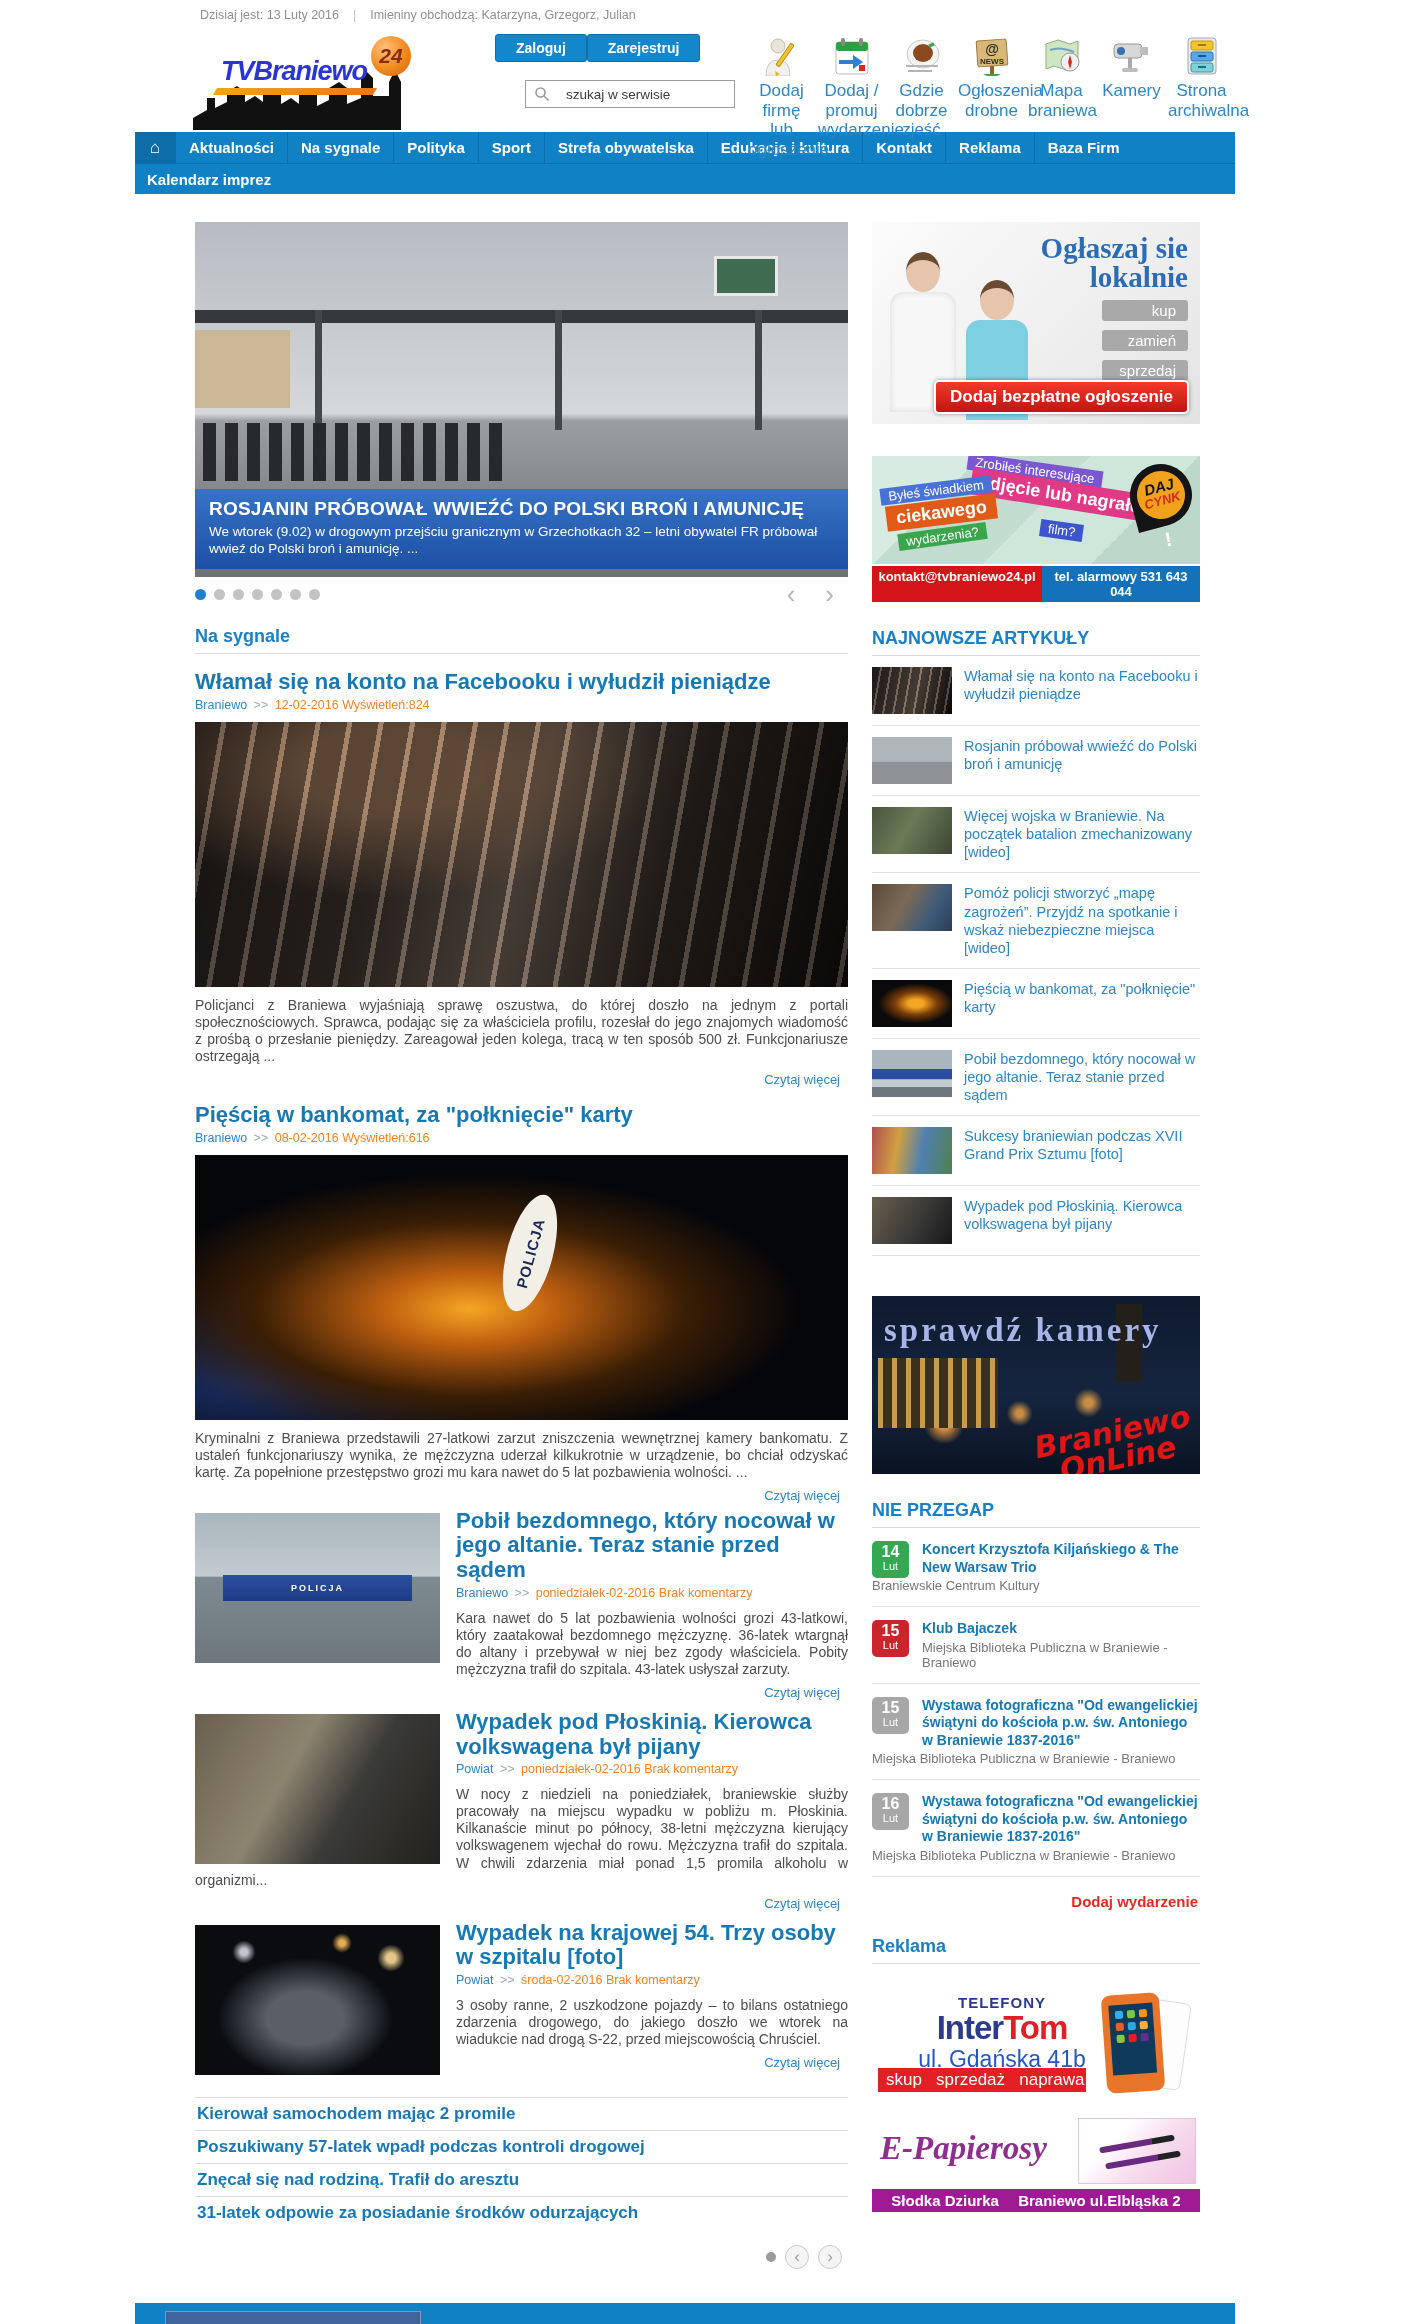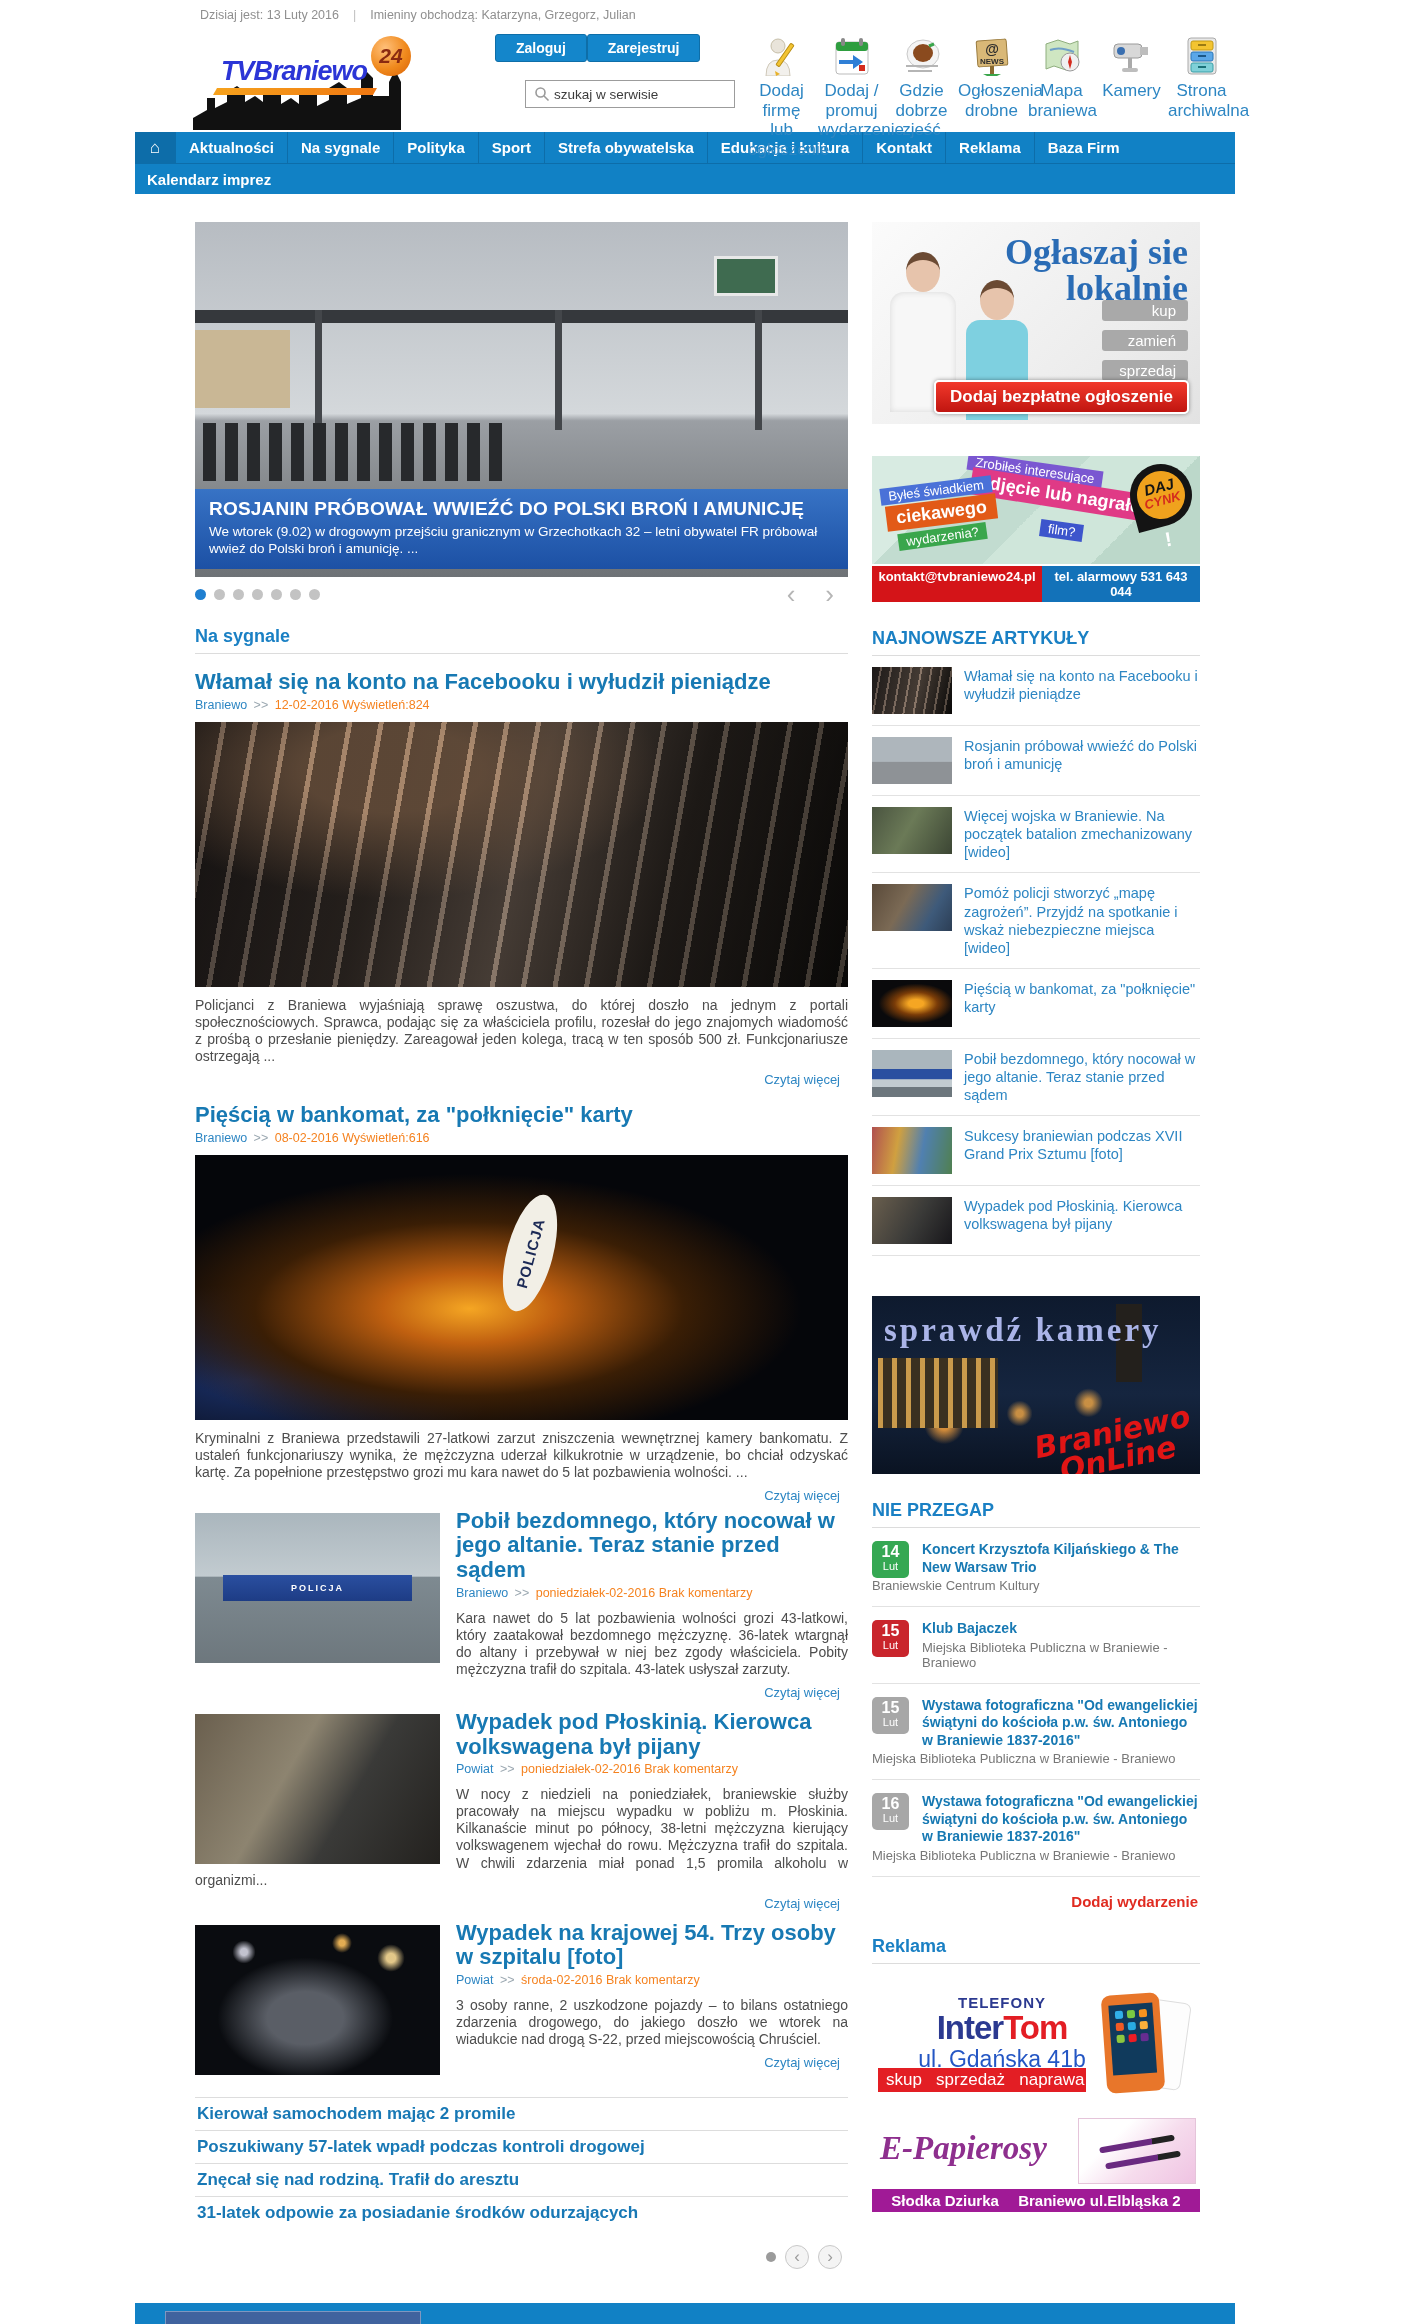--- a/index.html
+++ b/index.html
@@ -13,21 +13,21 @@
   
   .header { position:relative; height:108px; }
   .logo { position:absolute; left:58px; top:6px; width:238px; height:100px; cursor:pointer; }
   .logo-text { position:absolute; left:28px; top:26px; font-size:27px; font-weight:bold; font-style:italic; color:#2b35d6; letter-spacing:-1px; z-index:3; }
   .logo-swoosh { position:absolute; left:22px; top:58px; width:160px; height:7px; background:linear-gradient(90deg,#f6a21d,#f07812); transform:skewX(-30deg); z-index:2; }
   .logo-ball { position:absolute; left:178px; top:6px; width:40px; height:40px; border-radius:50%; background:radial-gradient(circle at 35% 30%,#ffc07a,#f08a1d 55%,#d85f05); z-index:4; color:#8a2a10; font-weight:bold; font-style:italic; font-size:21px; text-align:center; line-height:40px; }
   .logo svg { position:absolute; left:0; bottom:0; z-index:1; }
 
   .account { position:absolute; left:360px; top:10px; display:flex; }
   .btn { background:#1486cb; border:1px solid #0e6ea8; color:#fff; font-size:14px; font-weight:bold; padding:5px 20px; border-radius:3px; cursor:pointer; font-family:"Liberation Sans",sans-serif; }
-  .searchbox { position:absolute; left:390px; top:56px; width:210px; height:28px; border:1px solid #9c9c9c; background:#fff; display:flex; align-items:center; padding:0 8px; gap:4px; }
+  .searchbox { position:absolute; left:390px; top:56px; width:210px; height:28px; border:1px solid #9c9c9c; background:#fff; display:flex; align-items:center; padding:0 8px; gap:16px; }
   .searchbox input { border:none; outline:none; width:160px; font-size:13.5px; color:#222; font-family:"Liberation Sans",sans-serif; }
   .searchbox input::placeholder { color:#3c3c3c; }
 
   .quick-links { position:absolute; right:0; top:10px; display:flex; gap:3px; }
   .ql { width:67px; text-align:center; cursor:pointer; }
   .ql .ic { height:42px; display:flex; align-items:flex-end; justify-content:center; }
   .ql .lbl { margin-top:5px; font-size:17px; line-height:1.15; color:#2d86c3; }
 
   
   .nav { background:#1181c5; color:#fff; }
@@ -103,21 +103,21 @@
   .pcirc { width:24px; height:24px; border-radius:50%; border:1px solid #c9c9c9; background:#f4f4f4; color:#9b9b9b; font-size:17px; display:flex; align-items:center; justify-content:center; cursor:pointer; }
 
   
   .ad { position:relative; cursor:pointer; }
   .ad-local { height:202px; background:linear-gradient(135deg,#fbfbfb,#ececec 70%,#e2e2e2); overflow:hidden; }
   .girl { position:absolute; }
   .g-head { width:34px; height:40px; border-radius:50%; background:#e7c4ac; border-top:8px solid #6b4a33; }
   .g1 { left:34px; top:30px; } .g2 { left:108px; top:58px; }
   .g-body1 { position:absolute; left:18px; top:70px; width:66px; height:120px; border-radius:14px 14px 0 0; background:#f7f7f7; box-shadow:inset 0 0 6px #d8d8d8; }
   .g-body2 { position:absolute; left:94px; top:98px; width:62px; height:100px; border-radius:14px 14px 0 0; background:#7ed0e0; }
-  .adl-title { position:absolute; right:12px; top:12px; text-align:right; font-family:"Liberation Serif",serif; font-weight:bold; color:#2a6cb5; font-size:36px; line-height:1.0; }
+  .adl-title { position:absolute; right:12px; top:12px; text-align:right; font-family:"Liberation Serif",serif; font-weight:bold; color:#2a6cb5; font-size:29px; line-height:1.0; }
   .adl-buttons { position:absolute; right:12px; top:78px; display:flex; flex-direction:column; align-items:flex-end; gap:9px; }
   .adl-btn { background:#a9a9a9; color:#fff; font-size:15px; padding:2px 12px; border-radius:3px; min-width:86px; text-align:right; cursor:pointer; }
   .adl-cta { position:absolute; left:62px; bottom:10px; width:255px; text-align:center; background:linear-gradient(180deg,#f2392b,#c01510); border:2px solid #fff; border-radius:5px; box-shadow:0 0 4px rgba(0,0,0,0.4); color:#fff; font-weight:bold; font-size:17px; padding:5px 0; cursor:pointer; }
 
   .ad-cynk { margin-top:32px; height:108px; background:
       linear-gradient(135deg,#d8ebe2 25%,#c2dcd0 25% 50%,#cfe6da 50% 75%,#bcd8ca 75%); overflow:hidden; }
   .ribbon { position:absolute; color:#fff; padding:1px 8px; white-space:nowrap; }
   .r-made   { left:95px; top:6px;  background:#7a57d1; font-size:13px; transform:rotate(8deg); }
   .r-photo  { left:98px; top:26px; background:#e03a86; font-size:18px; font-weight:bold; transform:rotate(9deg); padding:3px 10px; }
   .r-film   { left:168px; top:66px; background:#3d55cc; font-size:13px; transform:rotate(8deg); }

